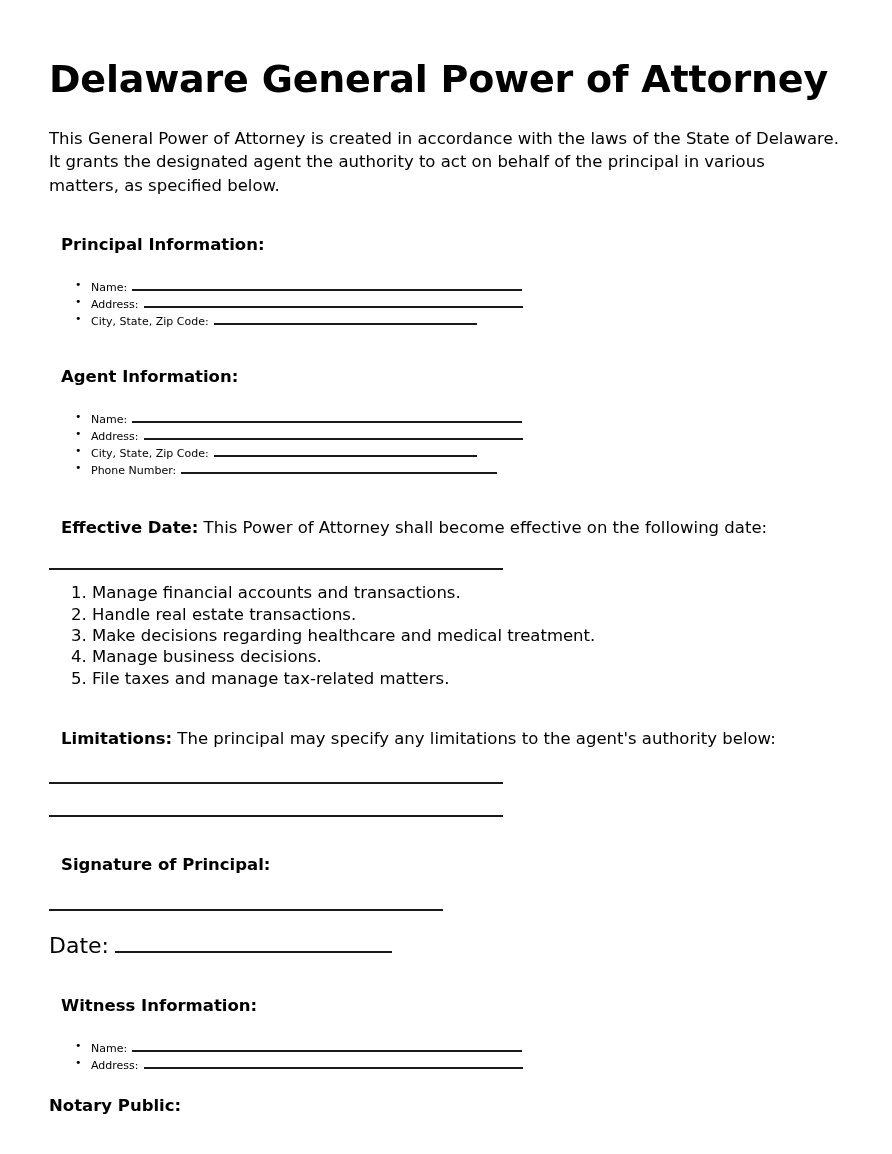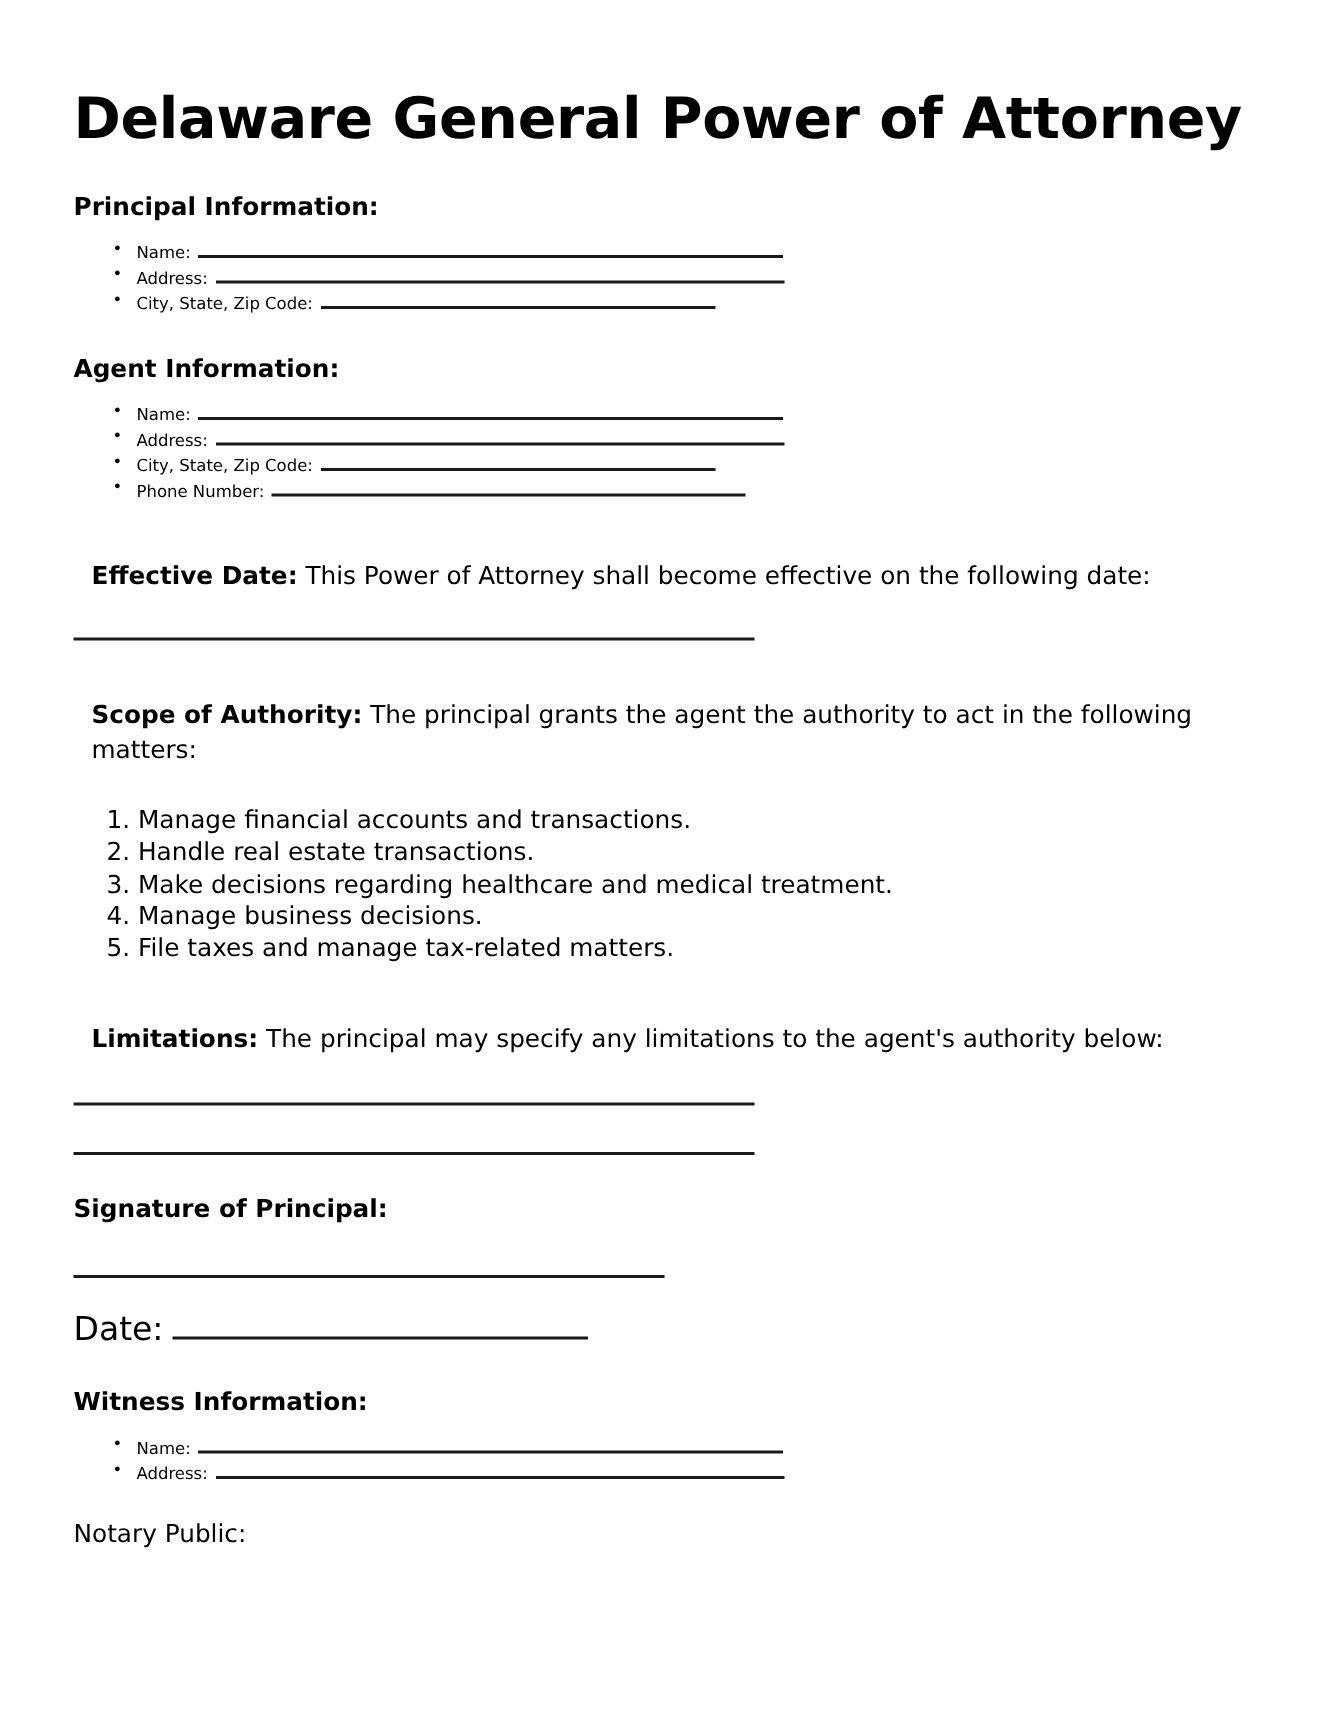--- a/index.html
+++ b/index.html
@@ -37,21 +37,21 @@
     font-size: 16.5px;
     line-height: 1.42;
     margin: 0;
     padding-top: 25px;
     width: 790px;
   }
 
   .section-head {
     font-size: 16.5px;
     font-weight: bold;
-    margin: 0;
+    margin: 12px;
     padding-top: 26px;
   }
 
   ul.field-list {
     list-style: none;
     margin: 0;
     padding: 0;
     padding-top: 12px;
   }
   ul.field-list li {
@@ -141,55 +141,55 @@
     font-family: "DejaVu Sans Mono", "Liberation Mono", monospace;
     font-size: 42px;
     letter-spacing: 2px;
     color: #9a9a9a;
     white-space: nowrap;
     pointer-events: none;
   }
 
   .notary-head {
     font-size: 16.5px;
-    font-weight: normal;
+    font-weight: bold;
     margin: 0;
     padding-top: 23px;
     position: relative;
     z-index: 2;
   }
 </style>
 </head>
 <body>
 
 <div class="page">
   <div class="content">
 
     <h1 class="doc-title">Delaware General Power of Attorney</h1>
 
+    <p class="intro">This General Power of Attorney is created in accordance with the laws of the State of Delaware. It grants the designated agent the authority to act on behalf of the principal in various matters, as specified below.</p>
 
     <h2 class="section-head">Principal Information:</h2>
     <ul class="field-list">
       <li><span>Name:</span><span class="fill rule-short"></span></li>
       <li><span>Address:</span><span class="fill rule-med"></span></li>
       <li><span>City, State, Zip Code:</span><span class="fill rule-zip"></span></li>
     </ul>
 
     <h2 class="section-head">Agent Information:</h2>
     <ul class="field-list">
       <li><span>Name:</span><span class="fill rule-short"></span></li>
       <li><span>Address:</span><span class="fill rule-med"></span></li>
       <li><span>City, State, Zip Code:</span><span class="fill rule-zip"></span></li>
       <li><span>Phone Number:</span><span class="fill rule-phone"></span></li>
     </ul>
 
     <p class="para"><b>Effective Date:</b> <span>This Power of Attorney shall become effective on the following date:</span></p>
     <div class="blank-line bl-effective"></div>
 
-    <p class="para"><b>Scope of Authority:</b> <span>The principal grants the agent the authority to act in the following matters:</span></p>
     <ol class="scope-list">
       <li>Manage financial accounts and transactions.</li>
       <li>Handle real estate transactions.</li>
       <li>Make decisions regarding healthcare and medical treatment.</li>
       <li>Manage business decisions.</li>
       <li>File taxes and manage tax-related matters.</li>
     </ol>
 
     <p class="para"><b>Limitations:</b> <span>The principal may specify any limitations to the agent's authority below:</span></p>
     <div class="blank-line bl-limit-1"></div>

